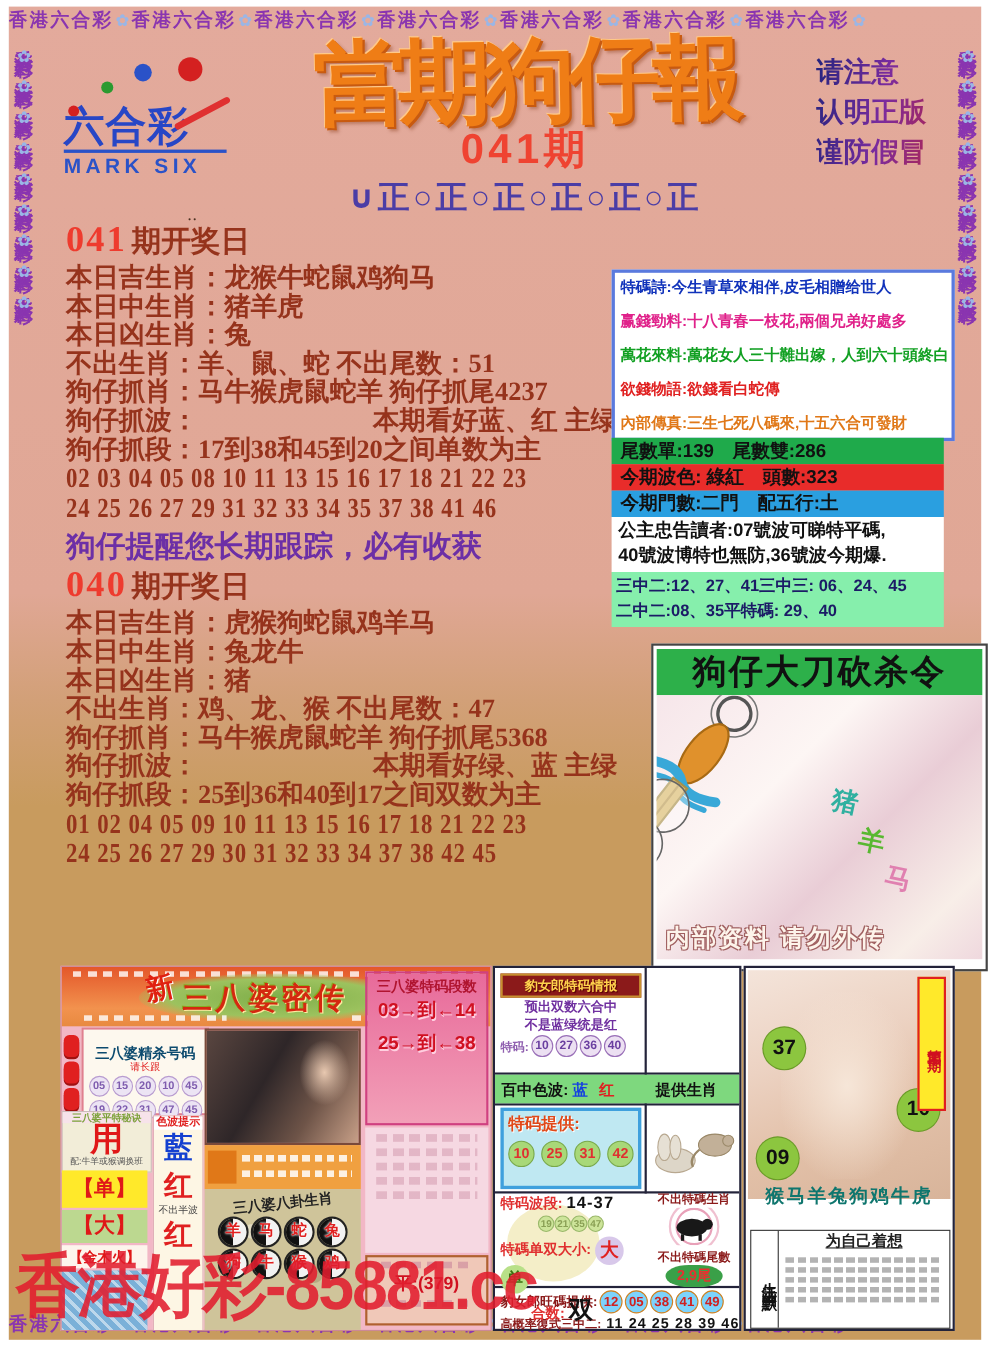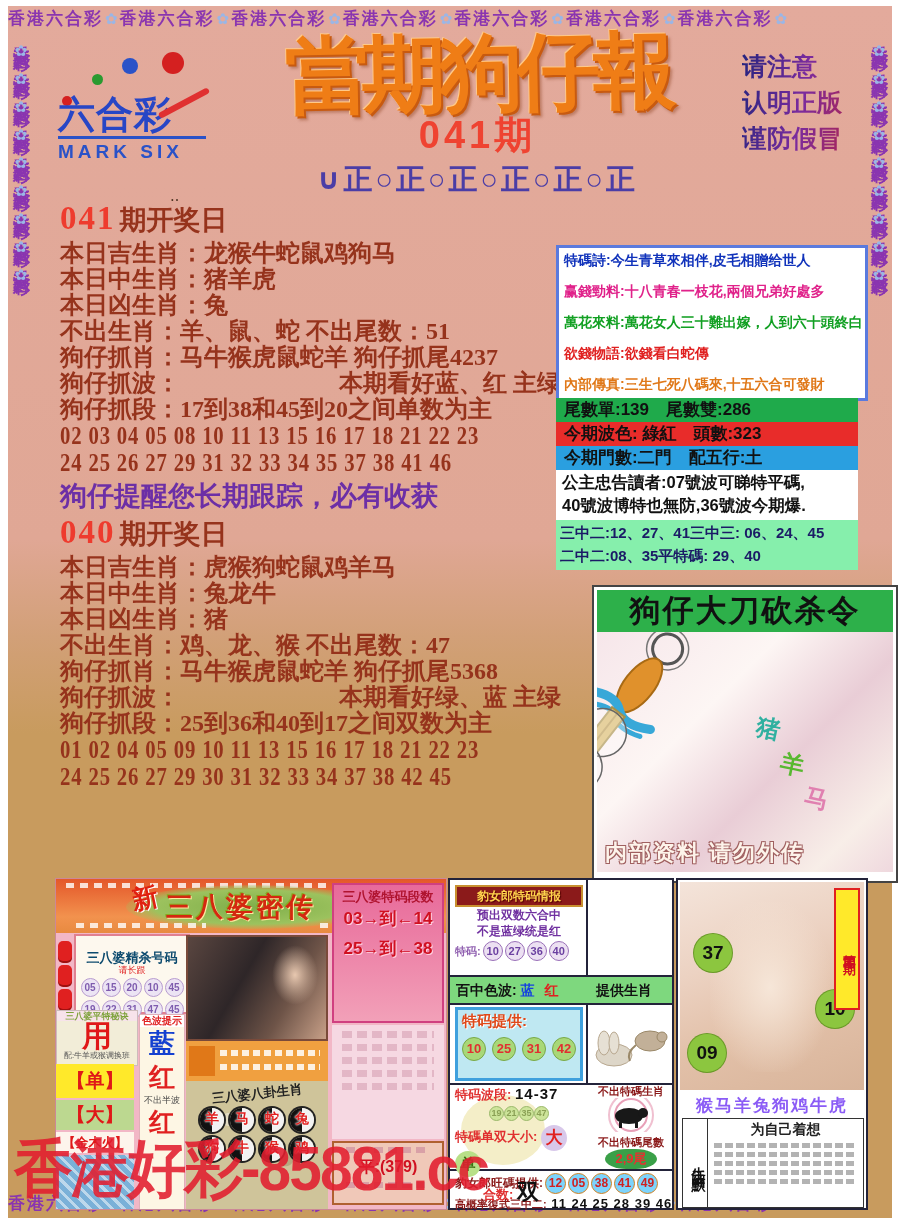--- a/index.html
+++ b/index.html
@@ -139,25 +139,25 @@
   .frow{position:absolute;left:5px;top:314px;width:216px;white-space:nowrap;}
   .f-label{font-size:11px;font-weight:900;color:#8b1a1a;}
   .f-val{font-size:13px;font-weight:900;color:#111;letter-spacing:1px;}
   
   .br{left:676px;top:878px;width:192px;height:332px;background:#fff;border:2px solid #23233a;}
   .photo2{position:absolute;left:2px;top:2px;width:184px;height:208px;
       background:linear-gradient(160deg,#f4e4da 0%,#ecd2c2 35%,#e2c0a8 65%,#d8b49a 100%);}
   .photo2 .soft{position:absolute;left:30px;top:20px;width:120px;height:170px;background:radial-gradient(ellipse,#f6e6d8 0%,transparent 75%);}
   .gcirc{position:absolute;width:38px;height:38px;border-radius:50%;background:#8cc63f;color:#111;font-size:19px;font-weight:900;text-align:center;line-height:38px;box-shadow:0 0 0 1px #6a9a28;}
   .issuetag{position:absolute;right:4px;top:6px;width:22px;height:118px;background:#ffe92a;border:2px solid #e02020;writing-mode:vertical-rl;text-orientation:upright;font-size:13px;font-weight:900;color:#d01020;text-align:center;letter-spacing:2px;}
-  .zline{position:absolute;left:0;top:214px;width:188px;text-align:center;font-size:17px;font-weight:900;color:#8b5cf6;letter-spacing:2px;}
+  .zline{position:absolute;left:0;top:196px;width:188px;text-align:center;font-size:17px;font-weight:900;color:#0f766e;letter-spacing:2px;}
   .humor{position:absolute;left:4px;top:238px;width:180px;height:88px;border:1px solid #333;display:flex;}
   .humor-v{width:24px;border-right:1px solid #333;writing-mode:vertical-rl;text-orientation:upright;font-size:14px;font-weight:900;color:#111;text-align:center;letter-spacing:4px;font-family:"Liberation Serif",serif;}
   .humor-main{flex:1;padding:2px 4px;}
-  .humor-title{text-align:center;font-size:14px;font-weight:bold;color:#222;font-family:"Liberation Serif",serif;line-height:18px;}
+  .humor-title{text-align:center;font-size:14px;font-weight:bold;color:#222;font-family:"Liberation Serif",serif;line-height:18px;text-decoration:underline;}
   .humor-main .fl{height:5px;margin:4px 2px;background:repeating-linear-gradient(90deg,#9a9a9a 0 8px,transparent 8px 11px);opacity:.75;}
   
   .wm{position:absolute;left:14px;top:1126px;font-size:63px;font-weight:900;color:rgba(225,28,45,.88);white-space:nowrap;transform:scaleX(.93);transform-origin:0 50%;z-index:60;letter-spacing:-2px;}
 </style>
 </head>
 <body>
 
 <div id="page">
   <div id="bg"></div>
 

